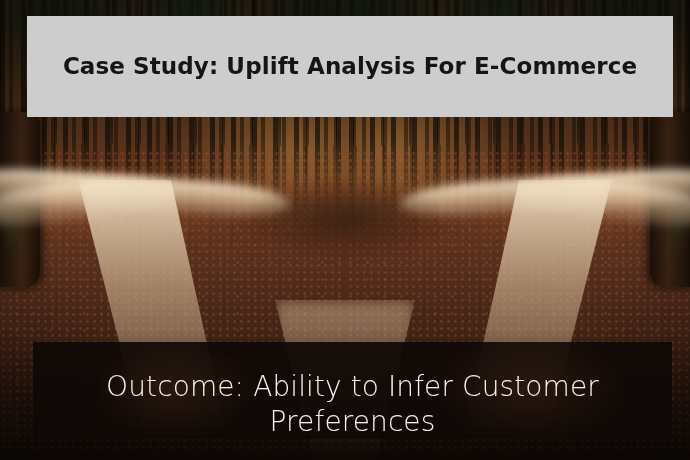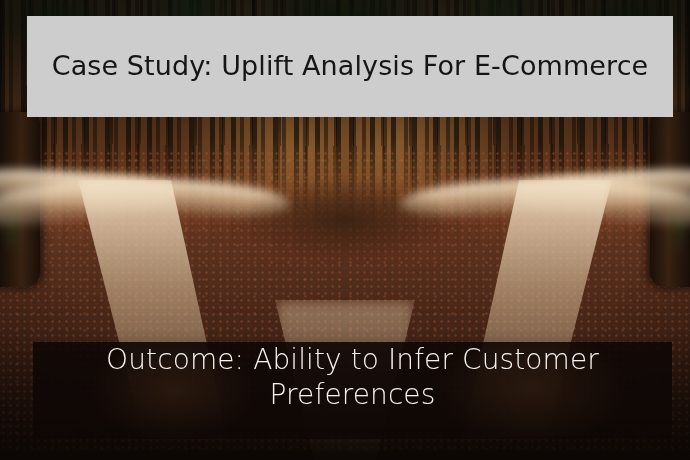--- a/index.html
+++ b/index.html
@@ -208,32 +208,32 @@
   
   .title-banner{
     position:absolute;left:27px;top:16px;width:646px;height:101px;
     background:#cdcdcd;
     display:flex;align-items:center;justify-content:center;
     box-sizing:border-box;
     padding:0 18px;
   }
   .title-text{
     color:#151515;
-    font-size:27px;
+    font-size:23px;
     line-height:1.22;
     text-align:left;
-    font-weight:400;
+    font-weight:700;
     letter-spacing:.1px;
   }
 
   
   .outcome-banner{
     position:absolute;left:33px;top:342px;width:639px;height:97px;
     background:rgba(14,8,5,.90);
-    display:flex;align-items:flex-start;justify-content:center;
+    display:flex;align-items:flex-end;justify-content:center;
     box-sizing:border-box;
     padding:0 16px;
   }
   .outcome-banner:before{
     content:"";position:absolute;inset:0;
     background:
       radial-gradient(ellipse 120px 70px at 22% 50%, rgba(120,70,34,.22), rgba(120,70,34,0) 70%),
       radial-gradient(ellipse 140px 80px at 78% 48%, rgba(130,76,38,.20), rgba(130,76,38,0) 70%);
     pointer-events:none;
   }

